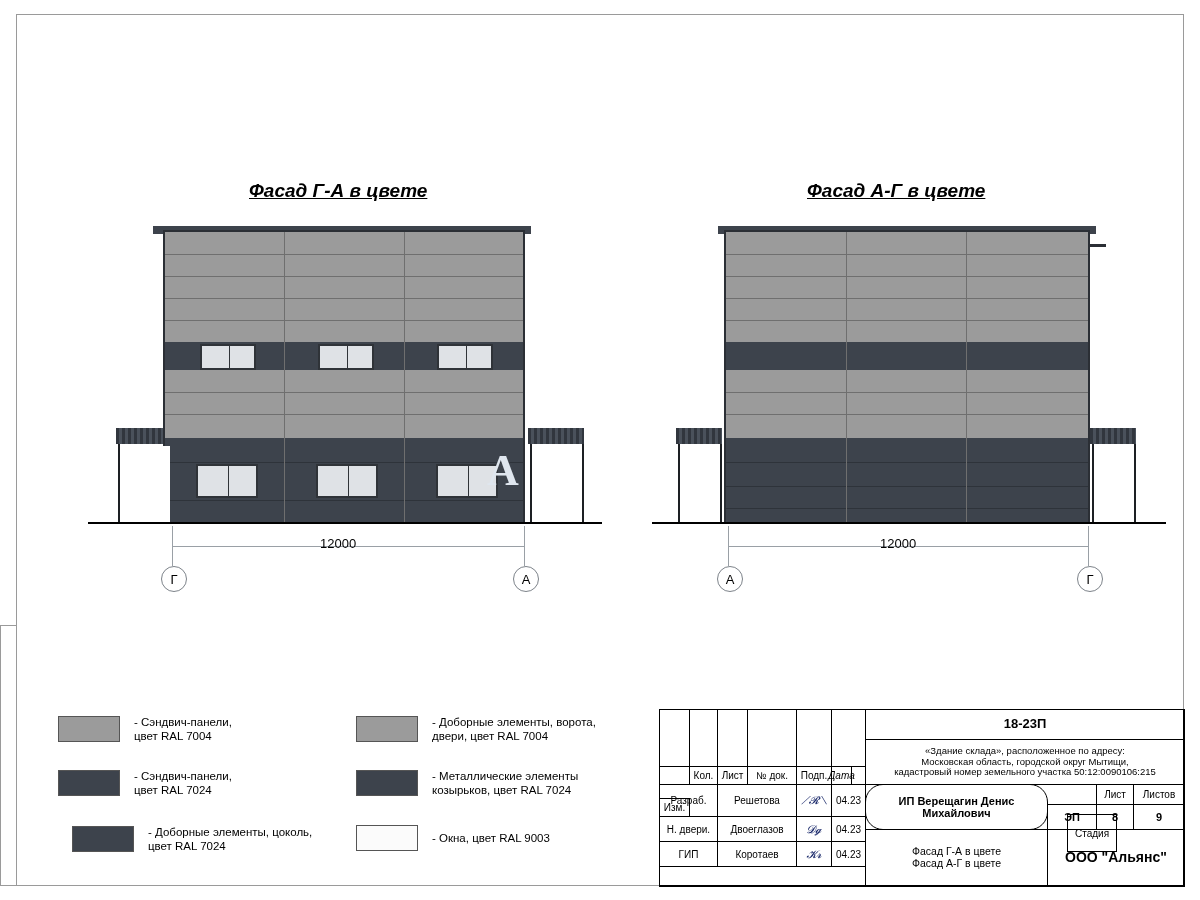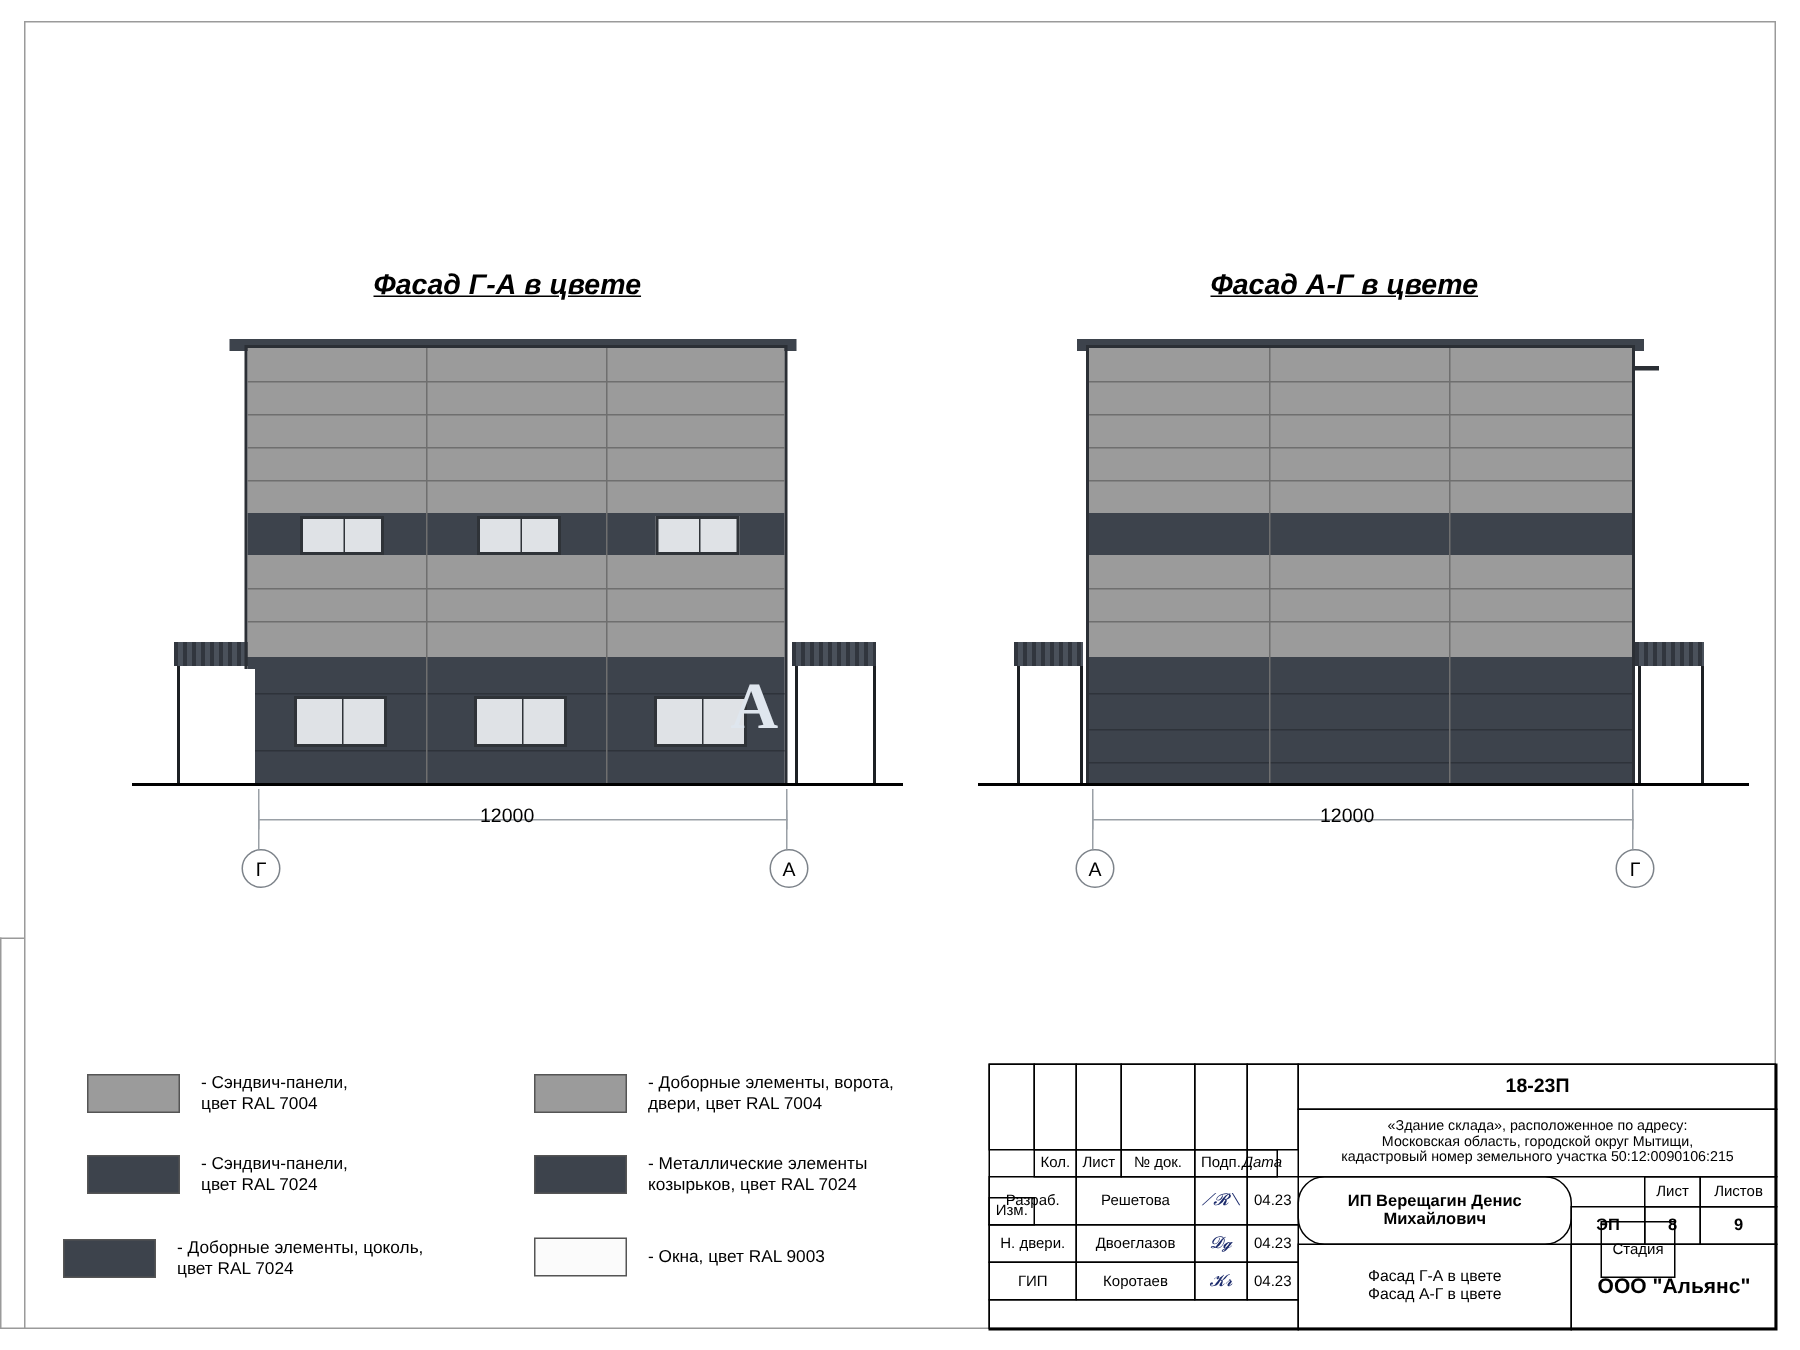--- a/index.html
+++ b/index.html
@@ -187,21 +187,21 @@
     <div class="legend-row" style="left:58px;top:715px;">
       <span class="swatch" style="background:#9b9b9b;"></span>
       <span class="legend-text">- Сэндвич-панели,
 цвет RAL 7004</span>
     </div>
     <div class="legend-row" style="left:58px;top:769px;">
       <span class="swatch" style="background:#3d434c;"></span>
       <span class="legend-text">- Сэндвич-панели,
 цвет RAL 7024</span>
     </div>
-    <div class="legend-row" style="left:42px;top:825px;">
+    <div class="legend-row" style="left:72px;top:825px;">
       <span class="swatch" style="background:#3d434c;"></span>
       <span class="legend-text">- Доборные элементы, цоколь,
 цвет RAL 7024</span>
     </div>
 
     <div class="legend-row" style="left:356px;top:715px;">
       <span class="swatch" style="background:#9b9b9b;"></span>
       <span class="legend-text">- Доборные элементы, ворота,
 двери, цвет RAL 7004</span>
     </div>

